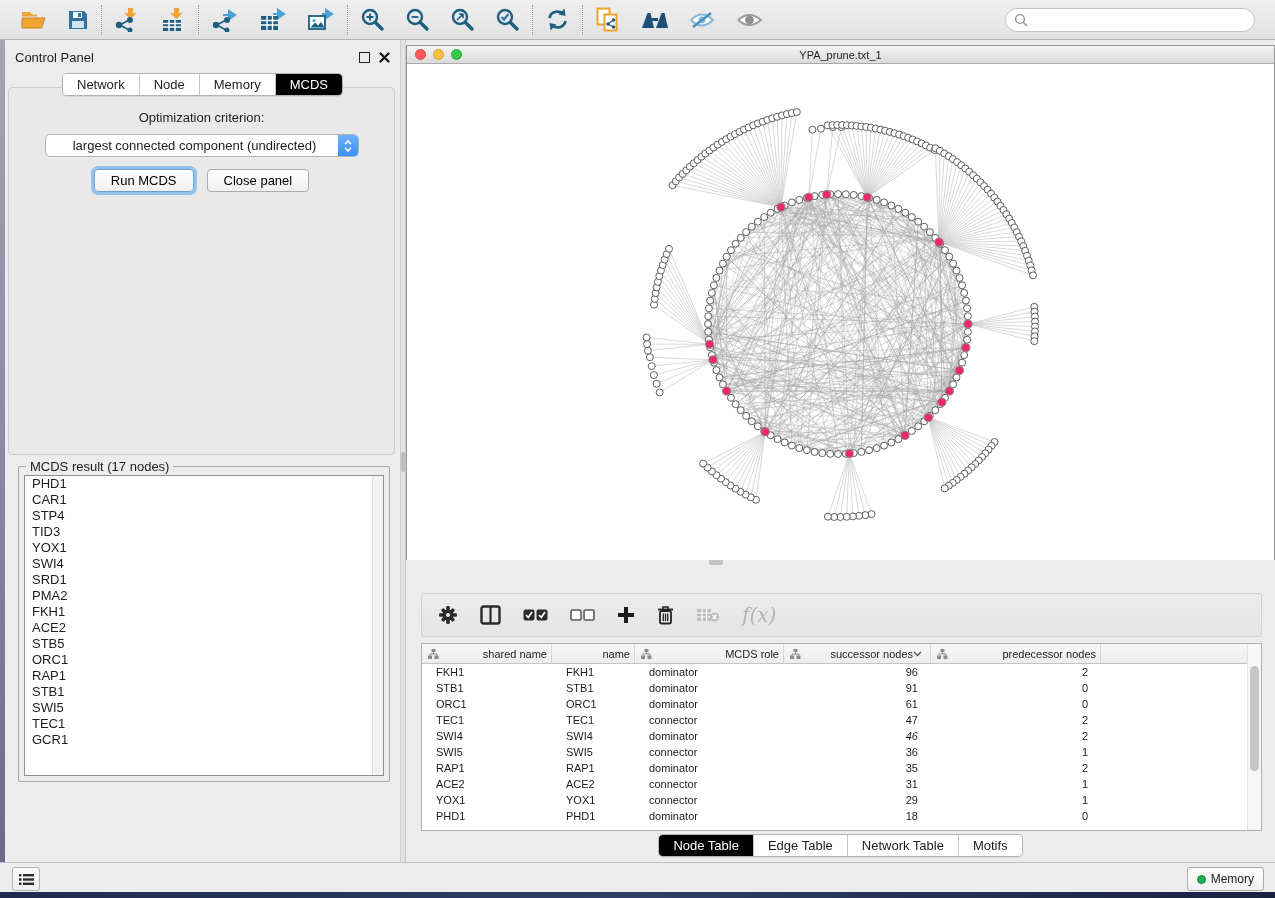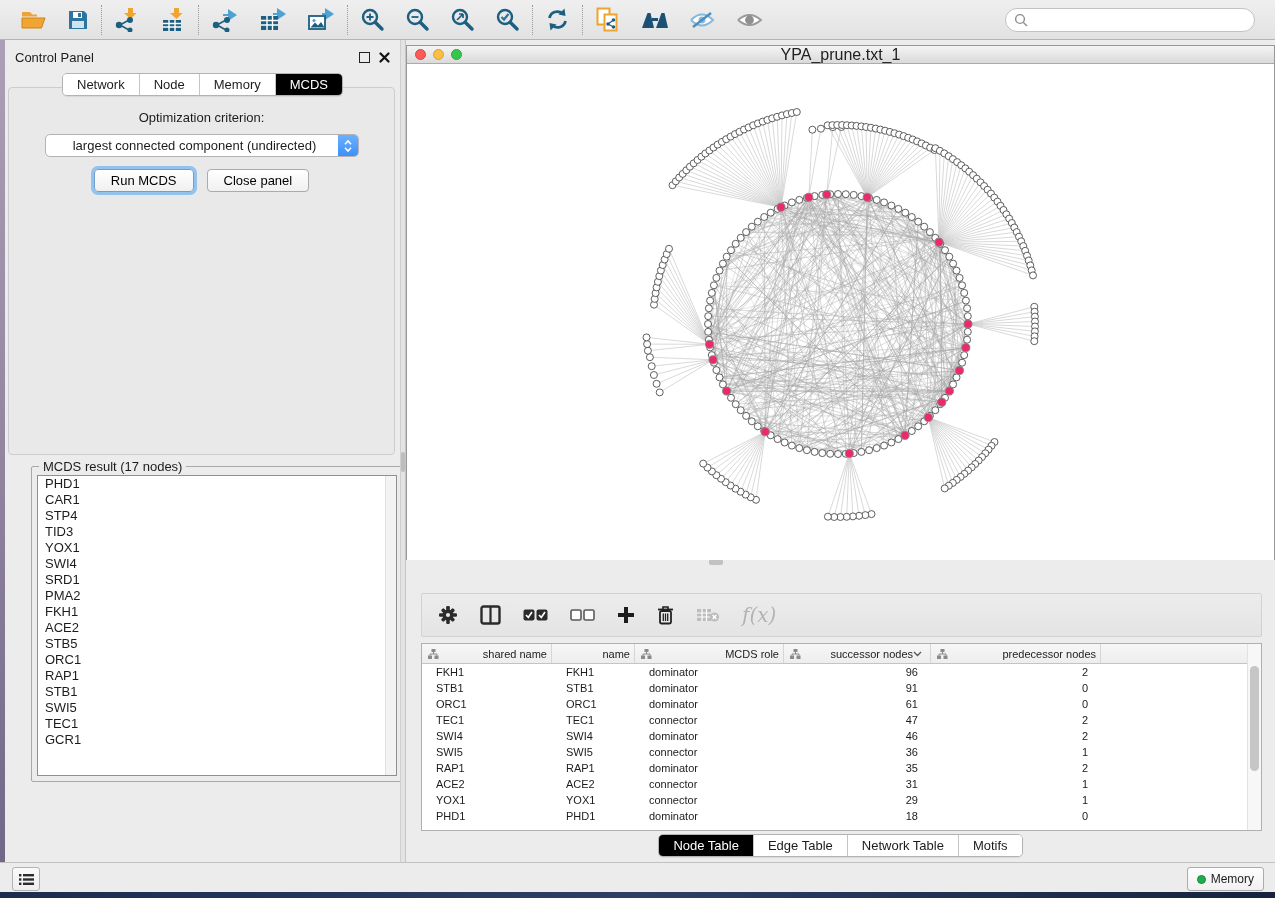--- a/index.html
+++ b/index.html
@@ -38,42 +38,42 @@
   .opt-label{text-align:center;padding-top:22px;font-size:13px;}
   .select{width:314px;height:23px;margin:9px auto 0 auto;background:#fff;border:1px solid #b3b3b3;border-radius:5px;
     display:flex;align-items:center;font-size:13px;position:relative;box-sizing:border-box;}
   .select .sel-val{flex:1;text-align:center;padding-left:6px;white-space:nowrap;overflow:hidden;}
   .stepper{width:20px;height:21px;background:linear-gradient(#6db1fd,#3c8ffb);border-radius:0 4px 4px 0;
     display:flex;align-items:center;justify-content:center;}
   .btn-row{display:flex;justify-content:center;gap:13px;margin-top:12px;}
   .btn{height:23px;padding:0 16px;font-size:13px;background:linear-gradient(#ffffff,#f0f0f0);
     border:1px solid #ababab;border-radius:4px;display:flex;align-items:center;}
   .btn.focused{box-shadow:0 0 0 3px #93c3ec;border-color:#6f9fd0;}
-  .mcds-fieldset{left:26px;top:426px;width:372px;height:316px;border:1px solid #a9a9a9;border-radius:2px;
+  .mcds-fieldset{left:13px;top:426px;width:372px;height:316px;border:1px solid #a9a9a9;border-radius:2px;
     box-sizing:border-box;background:#ececec;}
   .mcds-legend{position:absolute;top:-8px;left:7px;background:#ececec;padding:0 4px;font-size:13px;}
   .mcds-list{position:absolute;left:5px;top:8px;right:5px;bottom:5px;background:#fff;border:1px solid #8f8f8f;overflow:hidden;}
   .mcds-item{font-size:13px;line-height:16px;padding-left:7px;}
   .mcds-scroll{position:absolute;top:0;right:0;bottom:0;width:10px;background:#f3f3f3;border-left:1px solid #e0e0e0;}
 
   
   .v-split{left:400px;top:40px;width:6px;height:822px;background:#e3e3e3;border-left:1px solid #cfcfcf;border-right:1px solid #c6c6c6;box-sizing:border-box;}
   .v-split .handle{position:absolute;left:0px;top:412px;width:4px;height:20px;background:#bdbdbd;border-radius:2px;}
   .h-split-handle{left:709px;top:559px;width:14px;height:6px;background:#c2c2c2;border-radius:2px;}
 
   
   .net-window{left:406px;top:45px;width:869px;height:515px;border:1px solid #979797;box-sizing:border-box;background:#fff;}
   .net-titlebar{height:17px;background:linear-gradient(#f4f4f4,#dadada);border-bottom:1px solid #ababab;
     display:flex;align-items:center;position:relative;}
   .traffic{display:flex;gap:7px;margin-left:8px;}
   .tl{width:11px;height:11px;border-radius:50%;box-sizing:border-box;}
   .tl.red{background:#fc5b57;border:1px solid #d94743;}
   .tl.yellow{background:#fdbe41;border:1px solid #d9a133;}
   .tl.green{background:#34c84a;border:1px solid #2aa93c;}
-  .net-title{position:absolute;left:0;right:0;text-align:center;font-size:16px;color:#222;}
+  .net-title{position:absolute;left:0;right:0;text-align:center;font-size:11px;color:#222;}
   .net-canvas{width:867px;height:496px;background:#fff;}
 
   
   .table-panel{left:406px;top:565px;width:869px;height:297px;background:#ececec;}
   .tp-header{height:24px;display:flex;align-items:center;padding:2px 14px 0 15px;font-size:13px;}
   .tp-toolbar{position:absolute;left:15px;top:28px;right:13px;height:44px;background:linear-gradient(#ececec,#e4e4e4);
     border:1px solid #d2d2d2;border-radius:2px;display:flex;align-items:center;gap:22px;padding:0 16px;box-sizing:border-box;}
   .fx{font-family:"DejaVu Serif",serif;font-style:italic;font-size:20px;color:#b3b3b3;}
   .data-table{position:absolute;left:15px;top:78px;right:13px;bottom:31px;background:#fff;border:1px solid #b0b0b0;box-sizing:border-box;overflow:hidden;}
   .thead{display:flex;height:20px;background:linear-gradient(#f7f7f7,#ededed);border-bottom:1px solid #c4c4c4;box-sizing:border-box;}
@@ -1323,21 +1323,21 @@
           <div class="td textc" style="width: 130px;">TEC1</div>
           <div class="td textc" style="width: 83px;">TEC1</div>
           <div class="td textc" style="width: 149px;">connector</div>
           <div class="td numc" style="width: 147px;">47</div>
           <div class="td numc" style="width: 170px;">2</div>
         </div>
         <div class="trow">
           <div class="td textc" style="width: 130px;">SWI4</div>
           <div class="td textc" style="width: 83px;">SWI4</div>
           <div class="td textc" style="width: 149px;">dominator</div>
-          <div class="td numc" style="width: 147px;">46</div>
+          <div class="td numc" style="width: 147px; font-style: italic;">46</div>
           <div class="td numc" style="width: 170px;">2</div>
         </div>
         <div class="trow">
           <div class="td textc" style="width: 130px;">SWI5</div>
           <div class="td textc" style="width: 83px;">SWI5</div>
           <div class="td textc" style="width: 149px;">connector</div>
           <div class="td numc" style="width: 147px;">36</div>
           <div class="td numc" style="width: 170px;">1</div>
         </div>
         <div class="trow">

